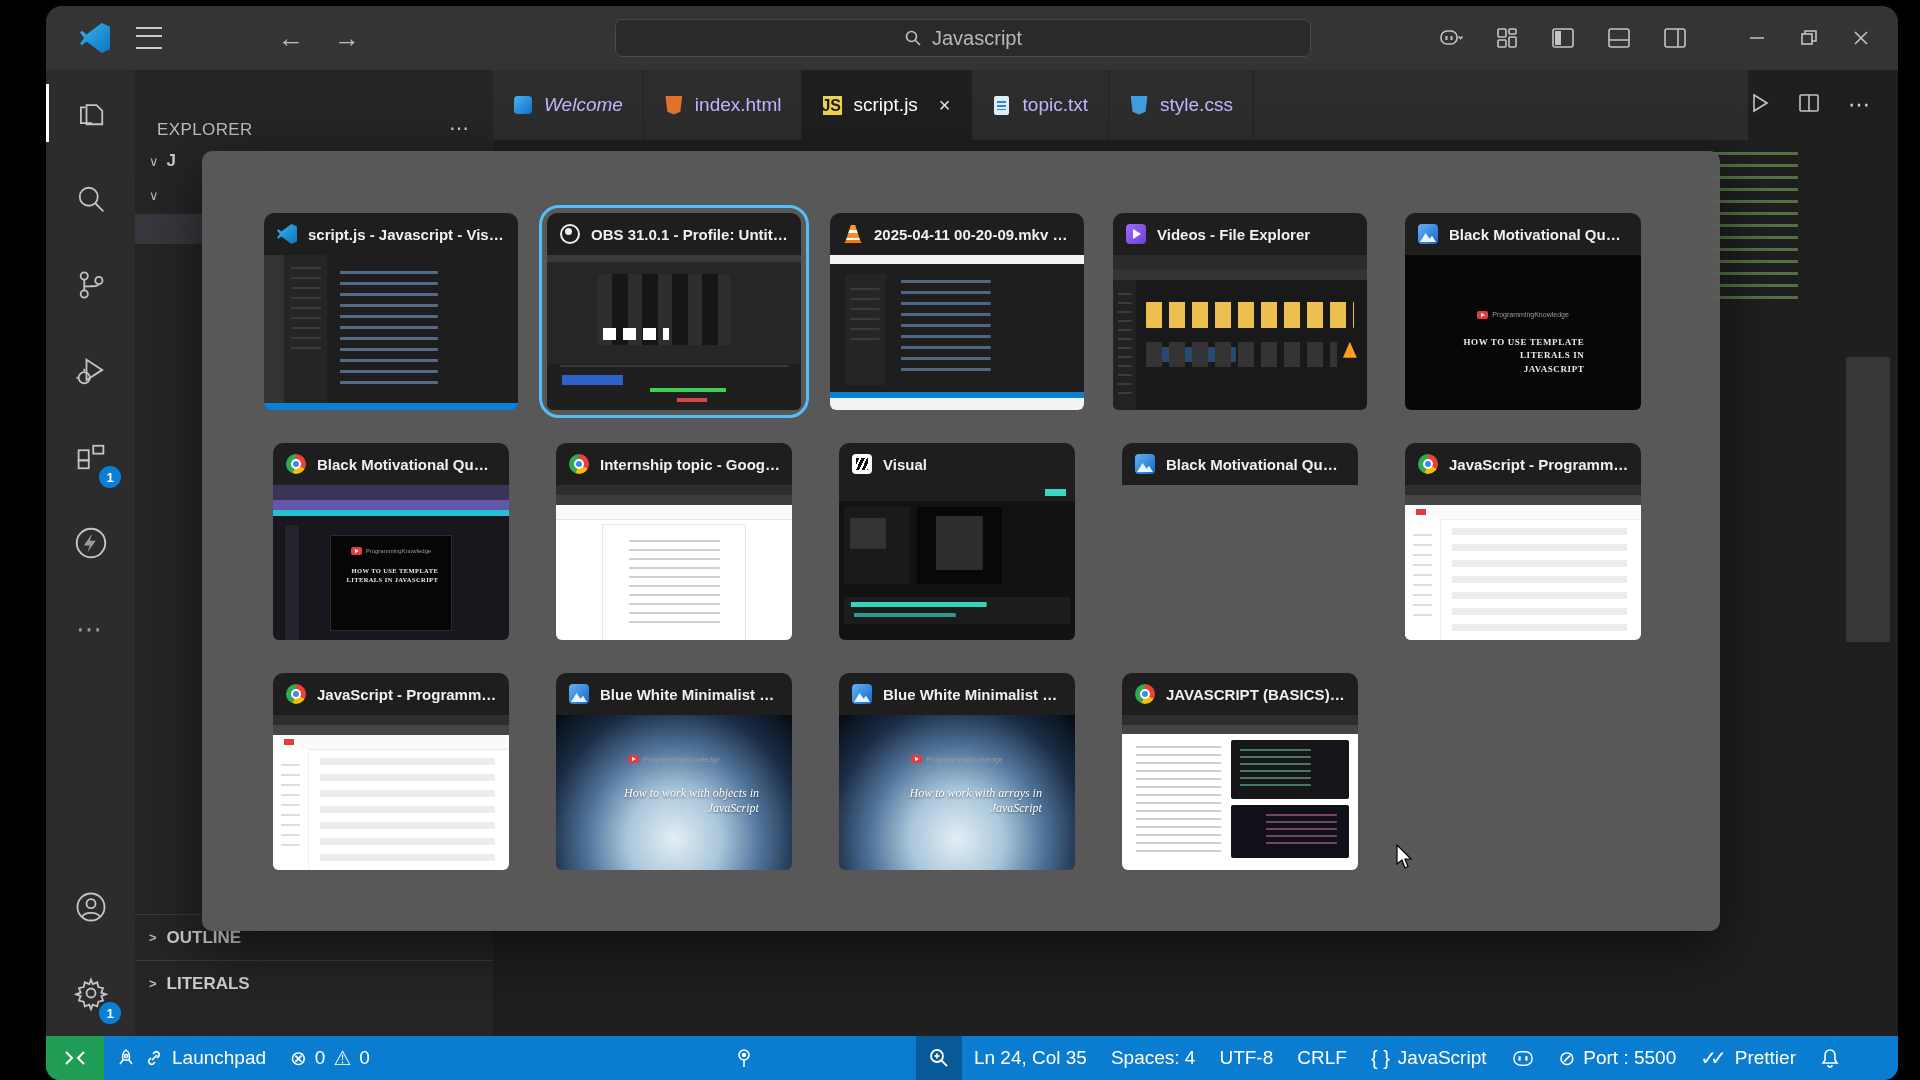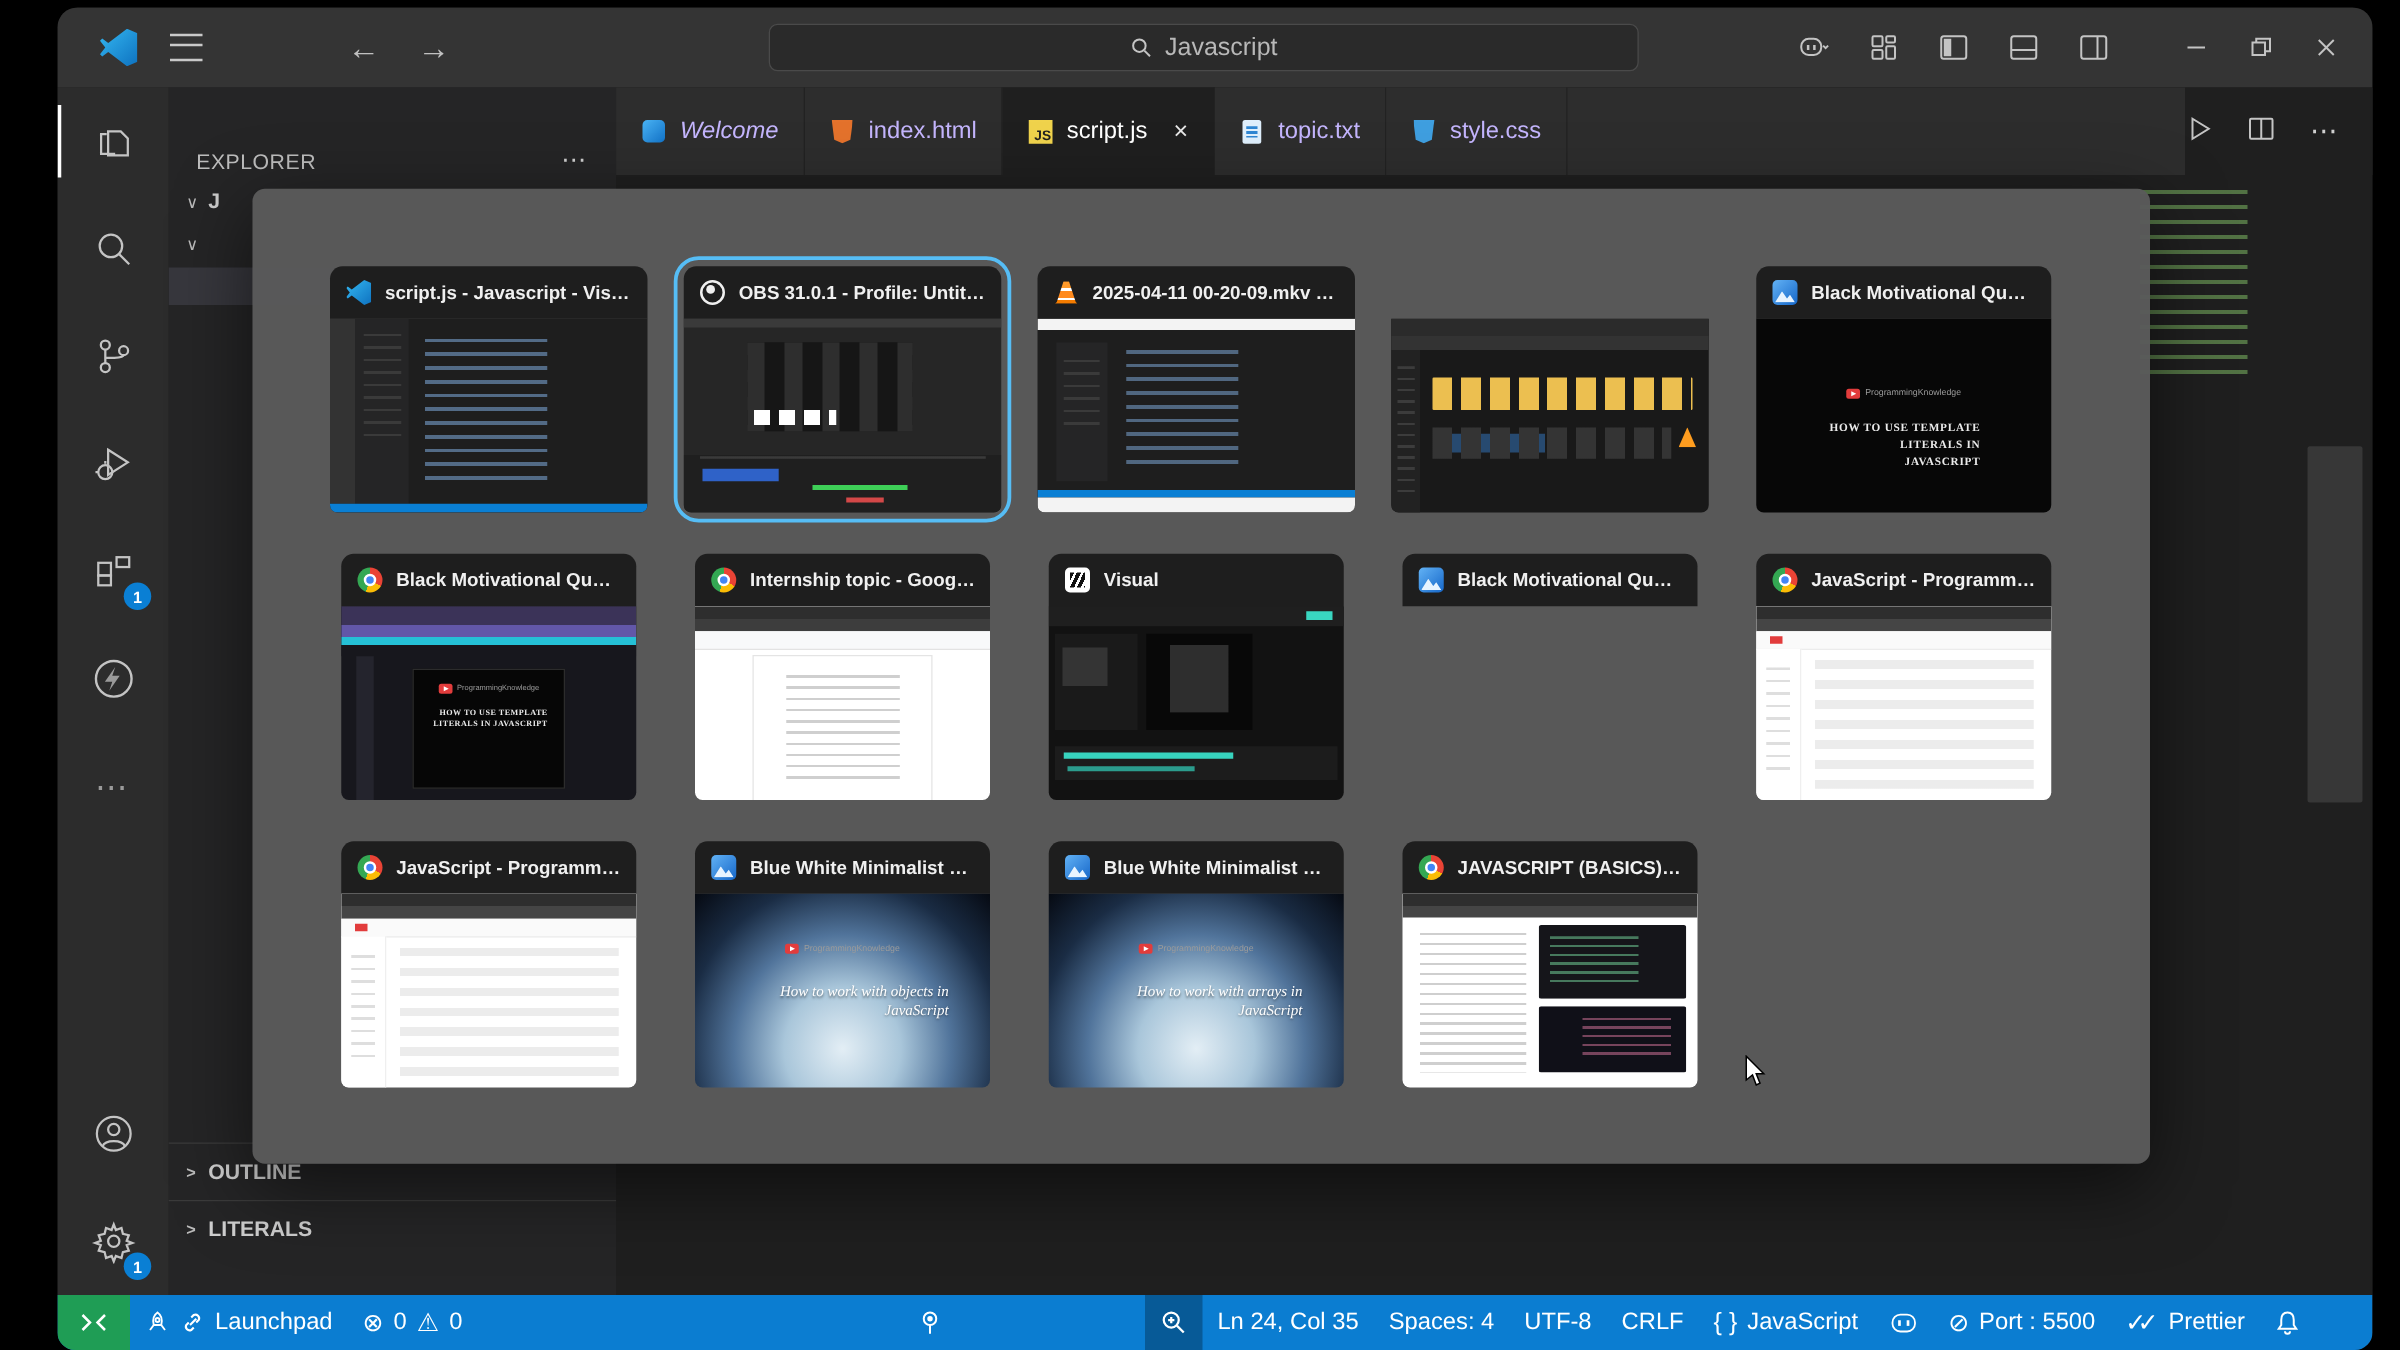--- a/index.html
+++ b/index.html
@@ -44,21 +44,21 @@
   .tab.active{background:#1f1f1f;color:#fff;}
   .tab.italic span.lbl{font-style:italic;}
   .tab .close{margin-left:10px;color:#e8e8e8;font-size:20px;}
   .tab-actions{margin-left:auto;display:flex;align-items:center;gap:28px;padding-right:28px;color:#cfcfcf;background:#1f1f1f;}
   .code-hint{position:absolute;right:100px;top:82px;width:86px;height:150px;
     background:repeating-linear-gradient(180deg,rgba(106,153,85,.85) 0 3px,transparent 3px 12px);opacity:.8;}
   .scroll-thumb{position:absolute;right:8px;top:287px;width:44px;height:285px;background:#4a4a4a;opacity:.55;border-radius:2px;}
   
   .t-ic{width:20px;height:20px;display:inline-flex;align-items:center;justify-content:center;flex:none;}
   .fi-html{width:17px;height:19px;background:#e4722c;clip-path:polygon(0 0,100% 0,88% 86%,50% 100%,12% 86%);}
-  .fi-js{width:19px;height:19px;background:#f0d34c;color:#1f1f1f;font-size:11px;font-weight:700;display:flex;align-items:flex-end;justify-content:flex-end;padding:0 1px;box-sizing:border-box;}
+  .fi-js{width:19px;height:19px;background:#f0d34c;color:#1f1f1f;font-size:16px;font-weight:700;display:flex;align-items:flex-end;justify-content:flex-end;padding:0 1px;box-sizing:border-box;}
   .fi-txt{width:15px;height:19px;background:#dfeffc;border-radius:2px;position:relative;}
   .fi-txt::after{content:'';position:absolute;left:3px;right:3px;top:5px;height:9px;
     background:repeating-linear-gradient(180deg,#2f86d2 0 2px,transparent 2px 4px);}
   .fi-css{width:17px;height:19px;background:#3f9fe0;clip-path:polygon(0 0,100% 0,88% 86%,50% 100%,12% 86%);}
   .fi-wel{width:18px;height:18px;background:linear-gradient(135deg,#4ab3f4,#1273c8);border-radius:4px;}
   
   .statusbar{position:absolute;left:0;right:0;bottom:0;height:44px;background:#0b7dd1;display:flex;align-items:center;color:#fff;font-size:19px;}
   .remote{width:58px;height:44px;background:#1f9d55;display:flex;align-items:center;justify-content:center;flex:none;}
   .sb-item{display:flex;align-items:center;gap:8px;padding:0 12px;height:44px;white-space:nowrap;}
   .sb-item .g{font-size:20px;}
@@ -438,20 +438,26 @@
             </span>
             <span class="t-label">2025-04-11 00-20-09.mkv - V...</span>
           </div>
           <div class="tb-body k-vlc">
             <div class="l1"></div>
             <div class="l2"></div>
             <div class="l3"></div>
           </div>
         </div>
         <div class="thumb">
+          <div class="t-title">
+            <span class="w-ic">
+              <span class="icon-explorer-videos"></span>
+            </span>
+            <span class="t-label">Videos - File Explorer</span>
+          </div>
           <div class="tb-body k-explorer">
             <div class="l1"></div>
             <div class="l2"></div>
             <div class="l3"></div>
           </div>
         </div>
         <div class="thumb n">
           <div class="t-title">
             <span class="w-ic">
               <span class="icon-photos"></span>

